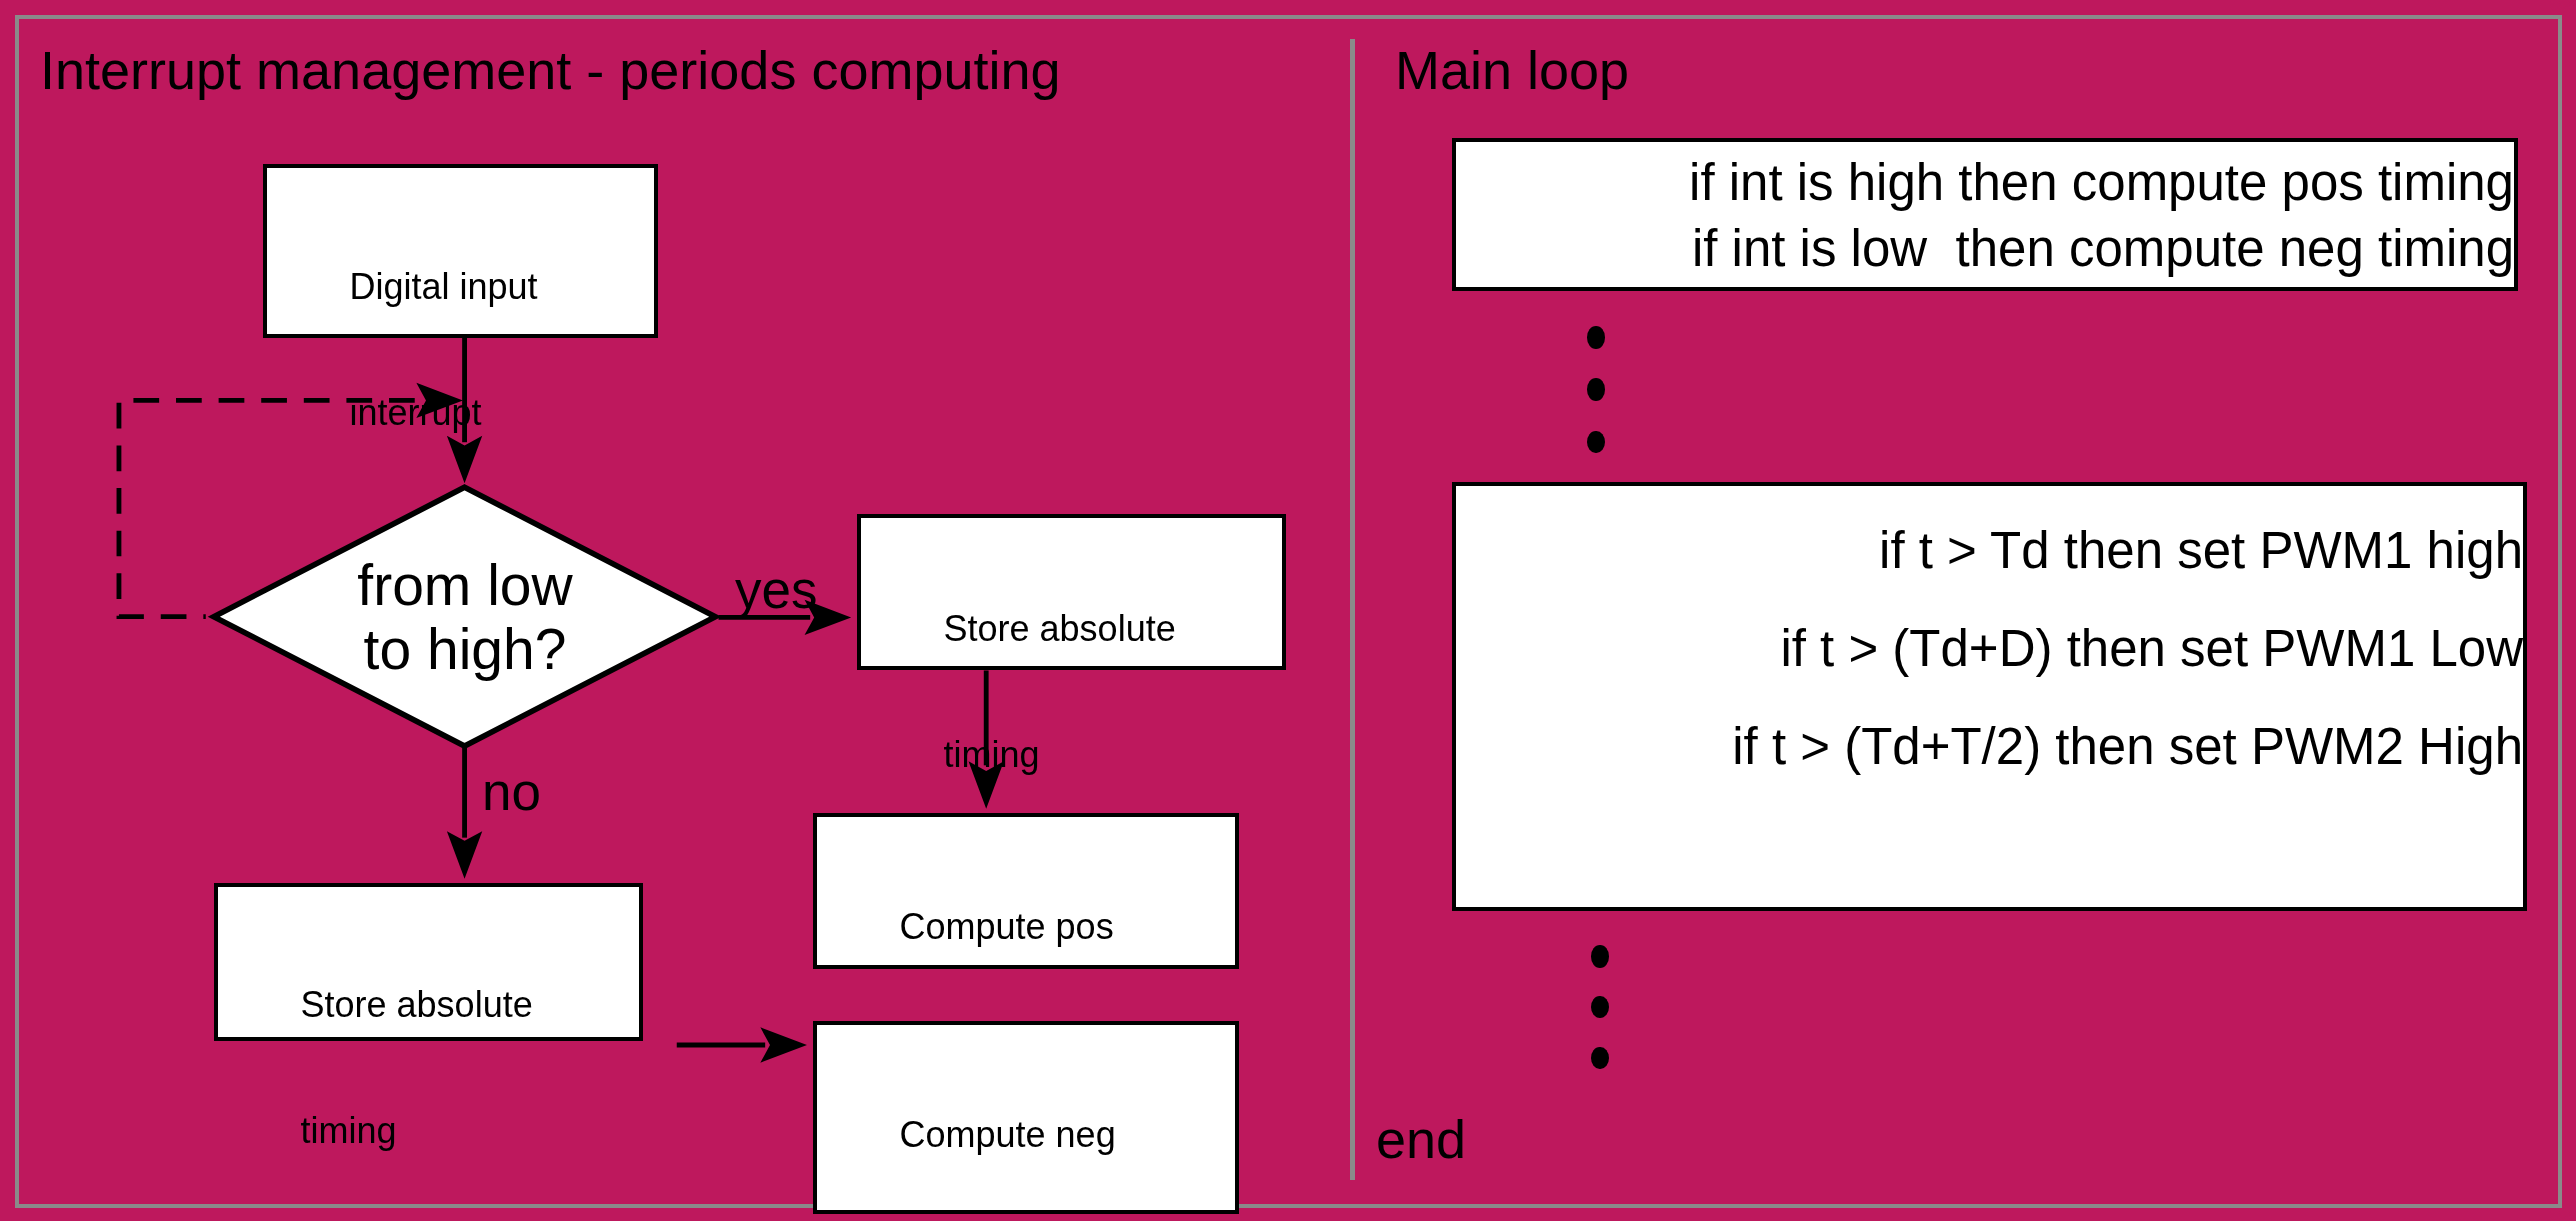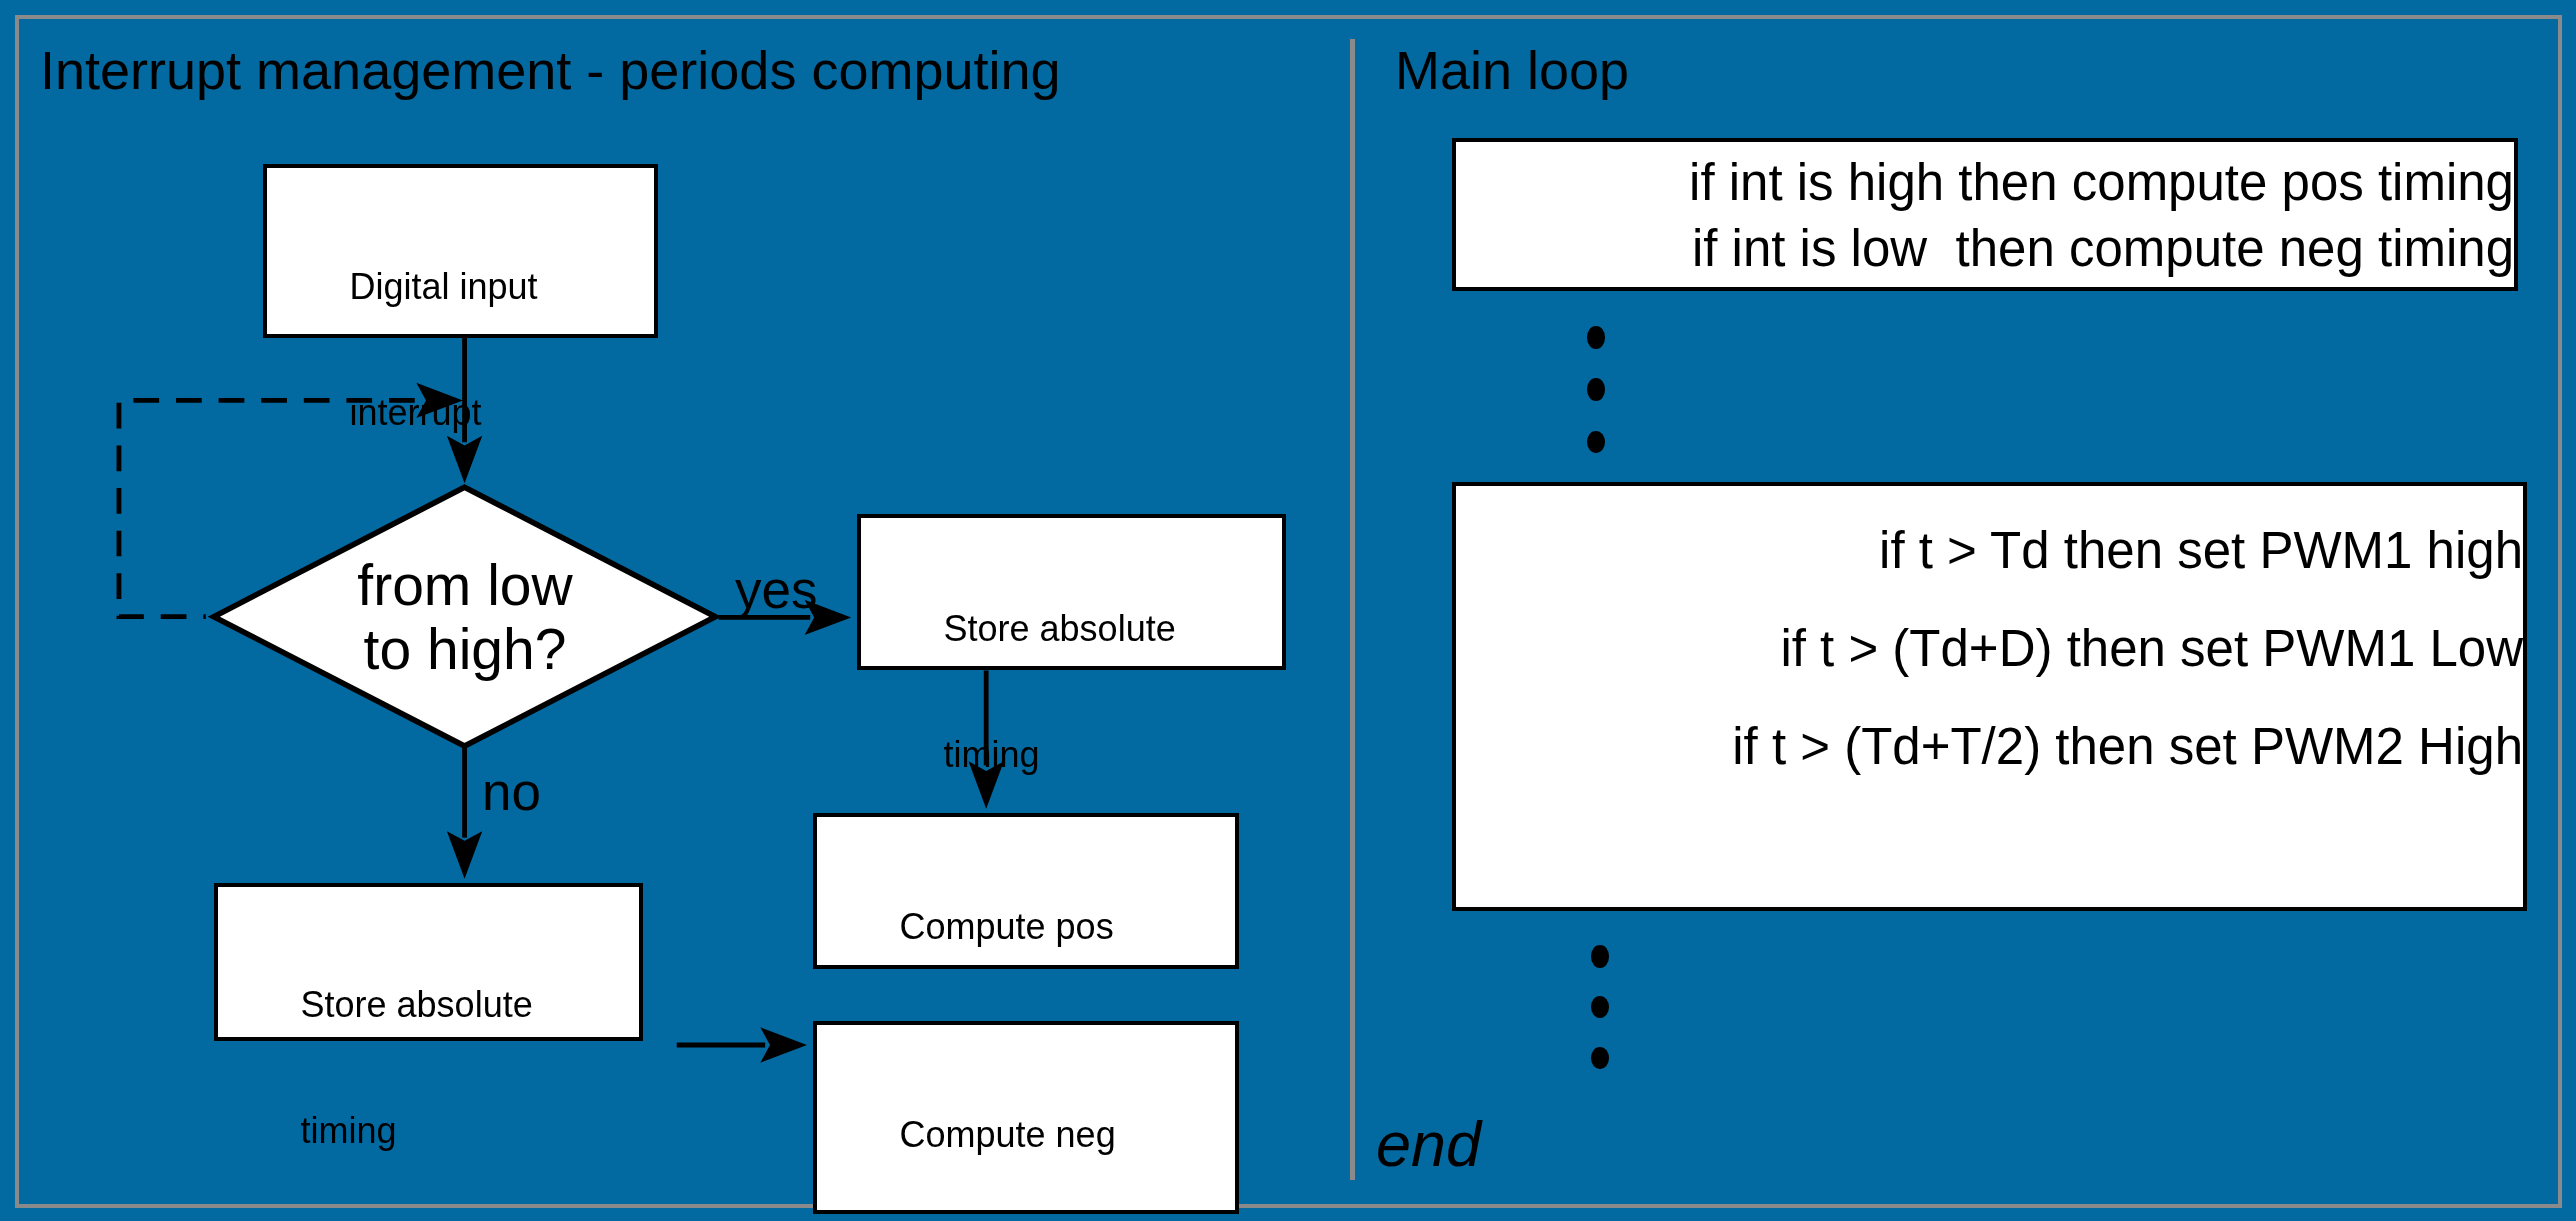--- a/index.html
+++ b/index.html
@@ -1,16 +1,16 @@
 <!DOCTYPE html>
 <html style="font-size:13px"><head>
 <meta charset="utf-8">
 <style>
   html,body{margin:0;padding:0;background:#ffffff;}
-  #stage{position:relative;width:2576px;height:1222px;background:#0369a1;
+  #stage{position:relative;width:2576px;height:1222px;background:#be185d;
          font-family:"Liberation Sans",sans-serif;color:#000;overflow:hidden;}
   .frame{position:absolute;left:14.5px;top:14.5px;width:2547px;height:1193px;
          box-sizing:border-box;border:4.8px solid #8a8a8a;background:transparent;}
   .divider{position:absolute;left:1350px;top:39px;width:4.8px;height:1141px;background:#8a8a8a;}
   .panel-title{position:absolute;font-size:54px;line-height:1.05;white-space:pre;}
   #title-left{left:40px;top:42px;}
   #title-right{left:1395px;top:42px;}
   .node{position:absolute;box-sizing:border-box;border:4.8px solid #000;background:#fff;}
   .node-text{font-size:36px;line-height:63px;white-space:pre;}
   .pad-a{padding:24px 0 0 22.5px;}
@@ -21,21 +21,21 @@
   #store-yes-box{left:857px;top:514px;width:429px;height:156px;}
   #pos-box{left:813px;top:813px;width:426px;height:156px;}
   #neg-box{left:813px;top:1021px;width:426px;height:193px;}
   #store-no-box{left:214px;top:883px;width:429px;height:158px;}
   #diamond-label{position:absolute;left:214px;top:487px;width:502px;height:259px;
       display:flex;flex-direction:column;align-items:center;justify-content:center;
       font-size:57px;line-height:64px;text-align:center;}
   .edge-label{position:absolute;font-size:53px;line-height:1;}
   #yes-label{left:735px;top:563px;}
   #no-label{left:482px;top:765px;}
-  #end-label{position:absolute;left:1376px;top:1108px;font-size:63px;font-style:italic;}
+  #end-label{position:absolute;left:1376px;top:1108px;font-size:54px;}
   svg.overlay{position:absolute;left:0;top:0;}
   .code-box{position:absolute;box-sizing:border-box;border:4.8px solid #000;background:#fff;}
   #code-box-1{left:1452px;top:138px;width:1066px;height:153px;padding:8px 0 0 24px;}
   #code-box-2{left:1452px;top:482px;width:1075px;height:429px;padding:16px 0 0 24px;}
   .code-line{font-size:51px;white-space:pre;text-align:right;}
   #code-box-1 .code-line{line-height:66px;}
   #code-box-2 .code-line{line-height:98px;}
   .dots{position:absolute;display:flex;flex-direction:column;align-items:center;}
   #dots-1{left:1587px;top:326px;height:127px;justify-content:space-between;}
   #dots-2{left:1591px;top:945px;height:124px;justify-content:space-between;}

